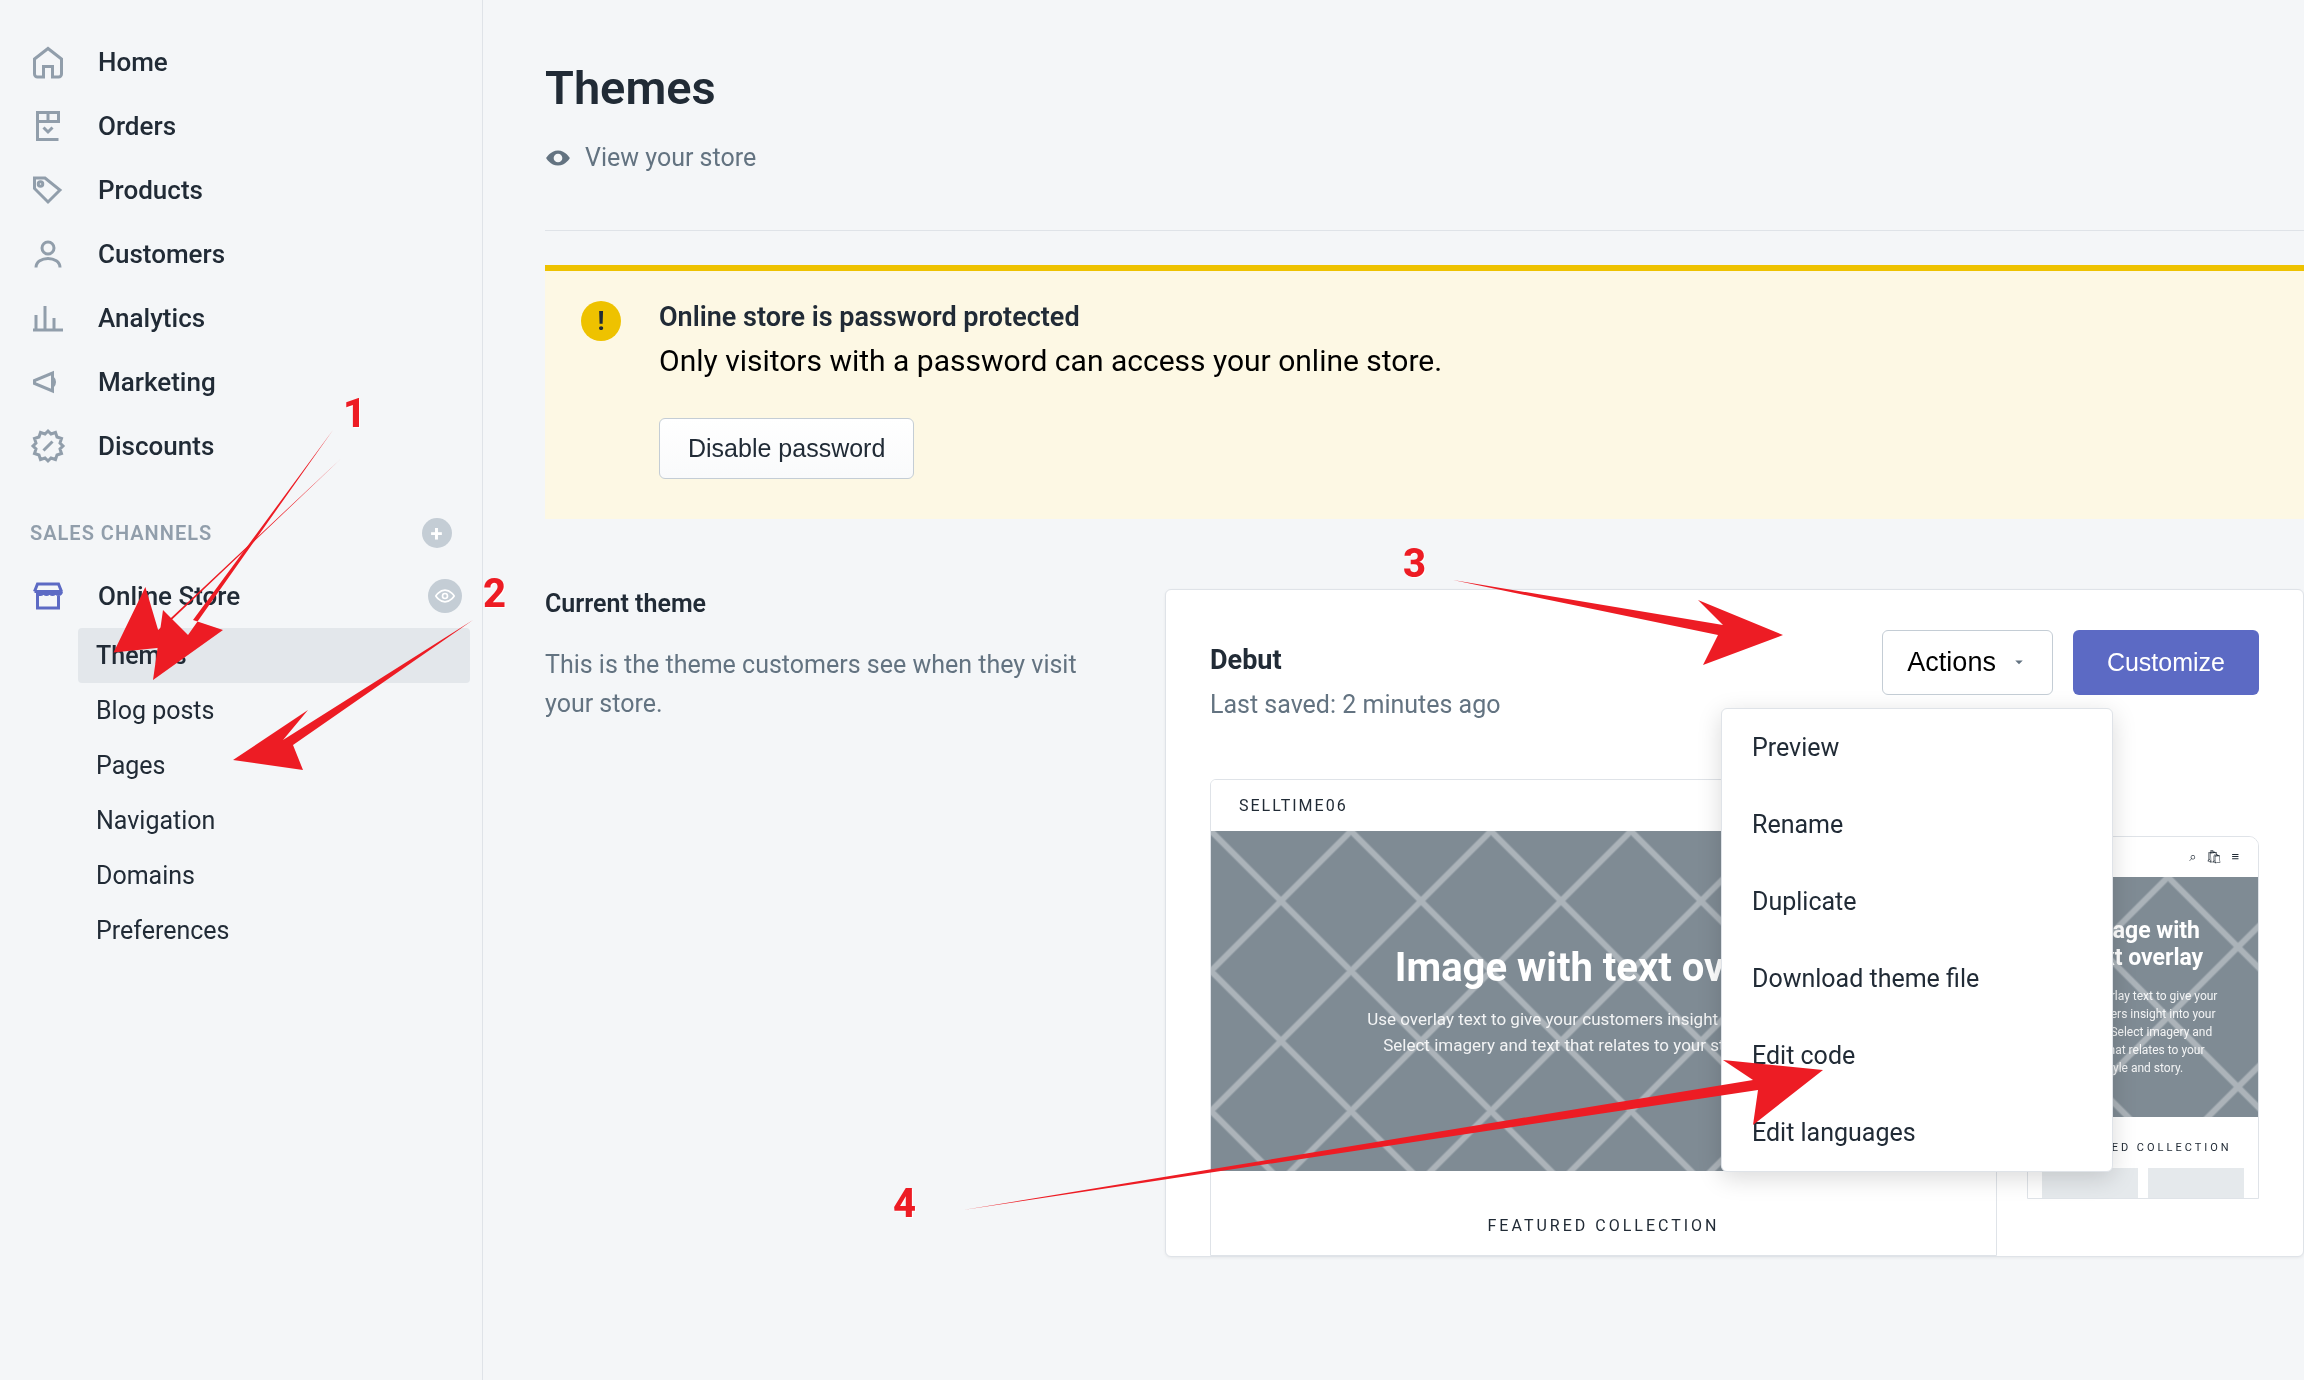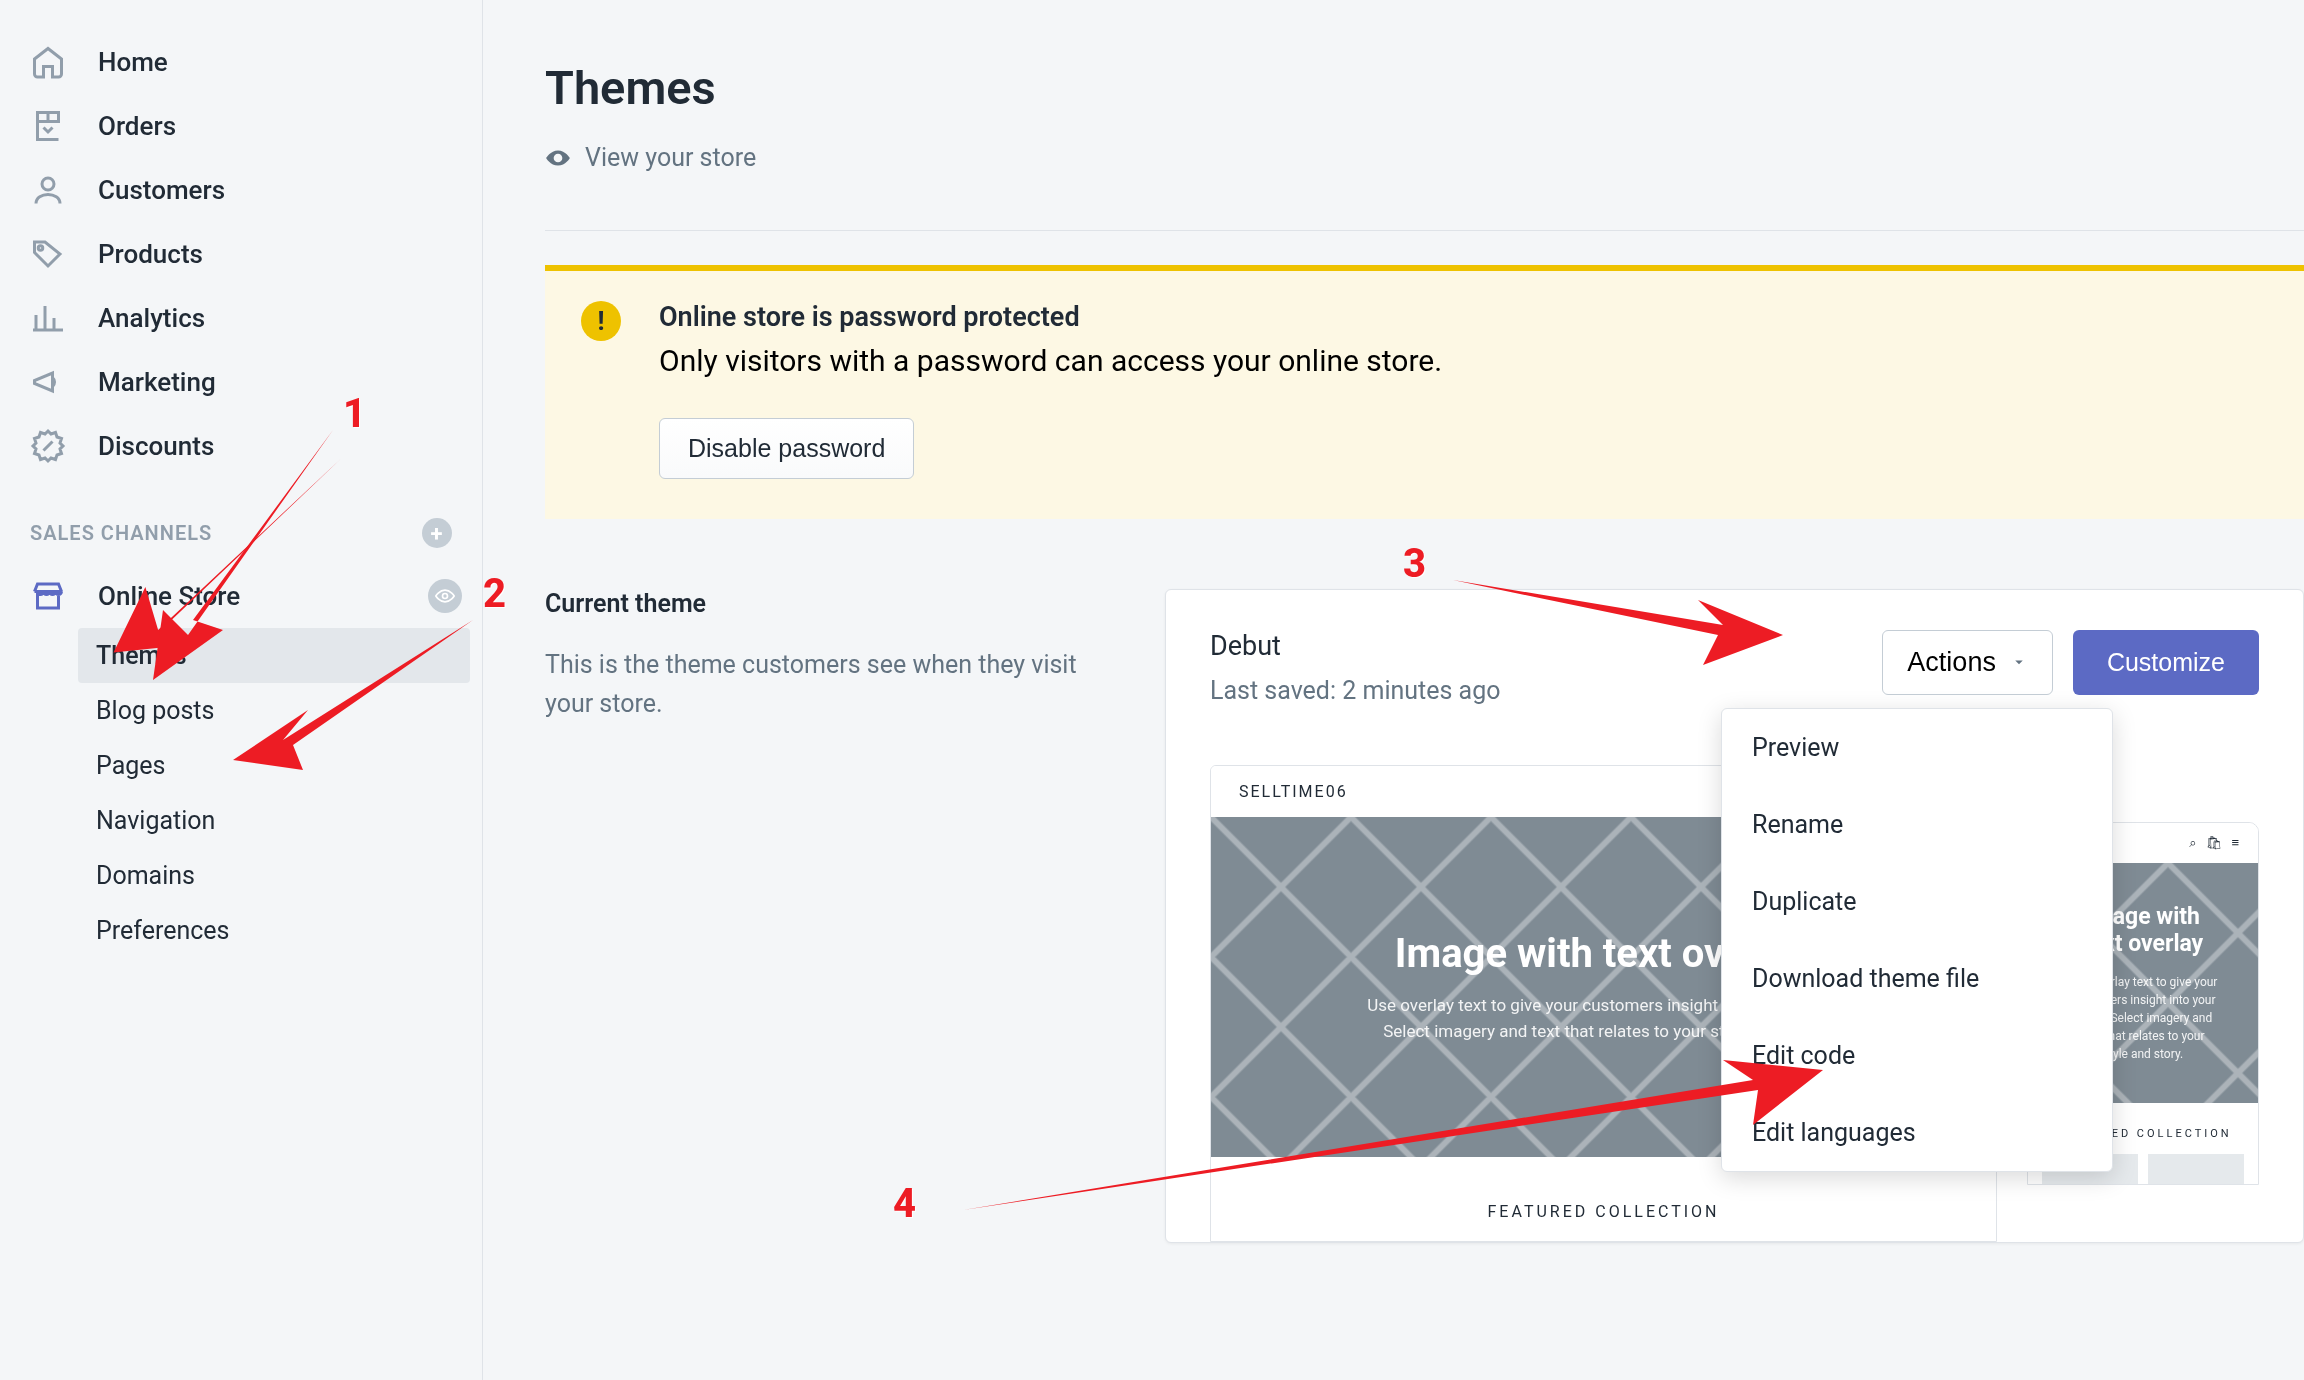--- a/index.html
+++ b/index.html
@@ -116,21 +116,21 @@
 .theme-card {
   flex:1;
   background:#fff;
   border:1px solid #dfe3e8;
   border-radius: 6px;
   padding: 40px 44px 0;
   box-shadow: 0 1px 3px rgba(0,0,0,.06);
   position:relative;
 }
 .theme-header { display:flex; align-items:flex-start; justify-content:space-between; }
-.theme-name { font-size: 27px; font-weight:400; margin-bottom: 14px; }
+.theme-name { font-size: 27px; font-weight:700; margin-bottom: 14px; margin-top: 14px; }
 .theme-saved { font-size: 25px; color:#637381; }
 .theme-actions { display:flex; gap:20px; align-items:center; }
 .actions-btn {
   border:1px solid #c4cdd5; border-radius:6px; background:#fff;
   padding: 16px 24px; font-size: 27px; display:flex; align-items:center; gap:14px;
   cursor:pointer;
 }
 .customize-btn {
   background: #5c6ac4; color:#fff; border:none; border-radius:6px;
   padding: 18px 34px; font-size: 25px; cursor:pointer;
@@ -229,34 +229,34 @@
         <svg viewBox="0 0 24 24" width="36" height="36" fill="none" stroke="currentColor" stroke-width="2">
             <path d="M5 3h14v6H5zM5 3v18h14"></path>
             <path d="M12 3v6M9 13l3 3 3-3"></path>
           </svg>
       </span>
       <span>Orders</span>
     </div>
     <div class="nav-item">
       <span class="icon">
         <svg viewBox="0 0 24 24" width="36" height="36" fill="none" stroke="currentColor" stroke-width="2">
+            <path d="M20 12l-8 8-9-9V4h7z"></path>
+            <circle cx="7" cy="8" r="1.5"></circle>
+          </svg>
+      </span>
+      <span>Products</span>
+    </div>
+    <div class="nav-item">
+      <span class="icon">
+        <svg viewBox="0 0 24 24" width="36" height="36" fill="none" stroke="currentColor" stroke-width="2">
             <circle cx="12" cy="8" r="4"></circle>
             <path d="M4 21c0-4 4-6 8-6s8 2 8 6"></path>
           </svg>
       </span>
       <span>Customers</span>
-    </div>
-    <div class="nav-item">
-      <span class="icon">
-        <svg viewBox="0 0 24 24" width="36" height="36" fill="none" stroke="currentColor" stroke-width="2">
-            <path d="M20 12l-8 8-9-9V4h7z"></path>
-            <circle cx="7" cy="8" r="1.5"></circle>
-          </svg>
-      </span>
-      <span>Products</span>
     </div>
     <div class="nav-item">
       <span class="icon">
         <svg viewBox="0 0 24 24" width="36" height="36" fill="none" stroke="currentColor" stroke-width="2">
             <path d="M4 20V10M10 20V4M16 20v-8M2 20h20"></path>
           </svg>
       </span>
       <span>Analytics</span>
     </div>
     <div class="nav-item">

